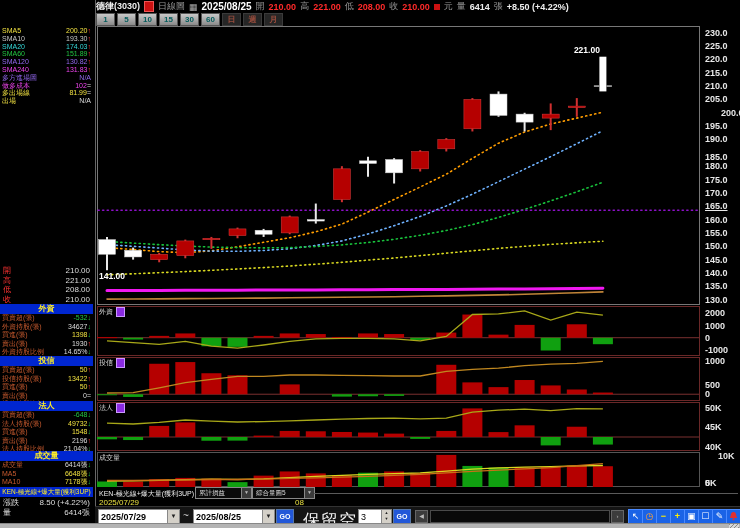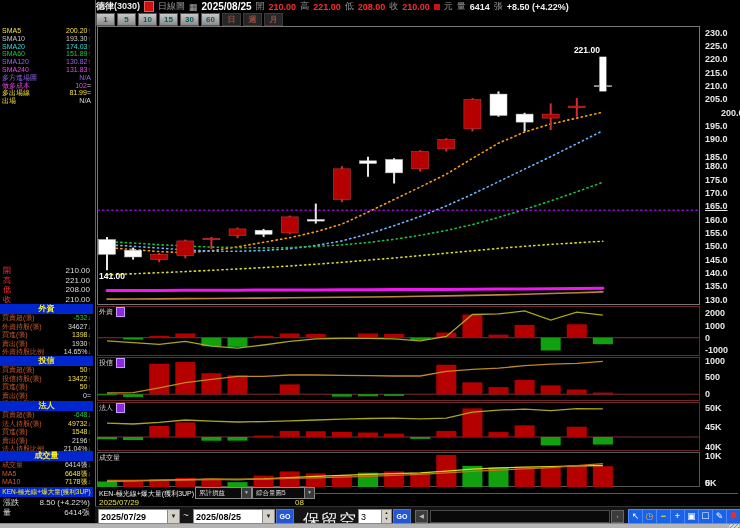--- a/index.html
+++ b/index.html
@@ -454,26 +454,26 @@
       <div class="axis-tick" style="top: 241px;">150.0</div>
       <div class="axis-tick" style="top: 255px;">145.0</div>
       <div class="axis-tick" style="top: 268px;">140.0</div>
       <div class="axis-tick" style="top: 281px;">135.0</div>
       <div class="axis-tick" style="top: 295px;">130.0</div>
       <div class="axis-tick" style="top: 308px;">2000</div>
       <div class="axis-tick" style="top: 321px;">1000</div>
       <div class="axis-tick" style="top: 333px;">0</div>
       <div class="axis-tick" style="top: 345px;">-1000</div>
       <div class="axis-tick" style="top: 356px;">1000</div>
-      <div class="axis-tick" style="top: 372px; text-align: right;">500</div>
+      <div class="axis-tick" style="top: 380px; text-align: right;">500</div>
       <div class="axis-tick" style="top: 389px;">0</div>
       <div class="axis-tick" style="top: 403px;">50K</div>
       <div class="axis-tick" style="top: 422px;">45K</div>
       <div class="axis-tick" style="top: 442px;">40K</div>
-      <div class="axis-tick" style="top: 451px;">10K</div>
+      <div class="axis-tick" style="top: 451px; margin-left: 13px;">10K</div>
       <div class="axis-tick" style="top: 478px;">5K</div>
       <div class="axis-tick" style="top: 478px;">0</div>
     </div>
 
   <div class="abs tabrow">
     <span class="tabtxt">KEN-極光線+爆大量(獲利3UP)</span>
     <div class="dd" style="left:99px;width:52px;">
       <span>累計損益</span>
         <span class="arrow">▼</span>
     </div>

